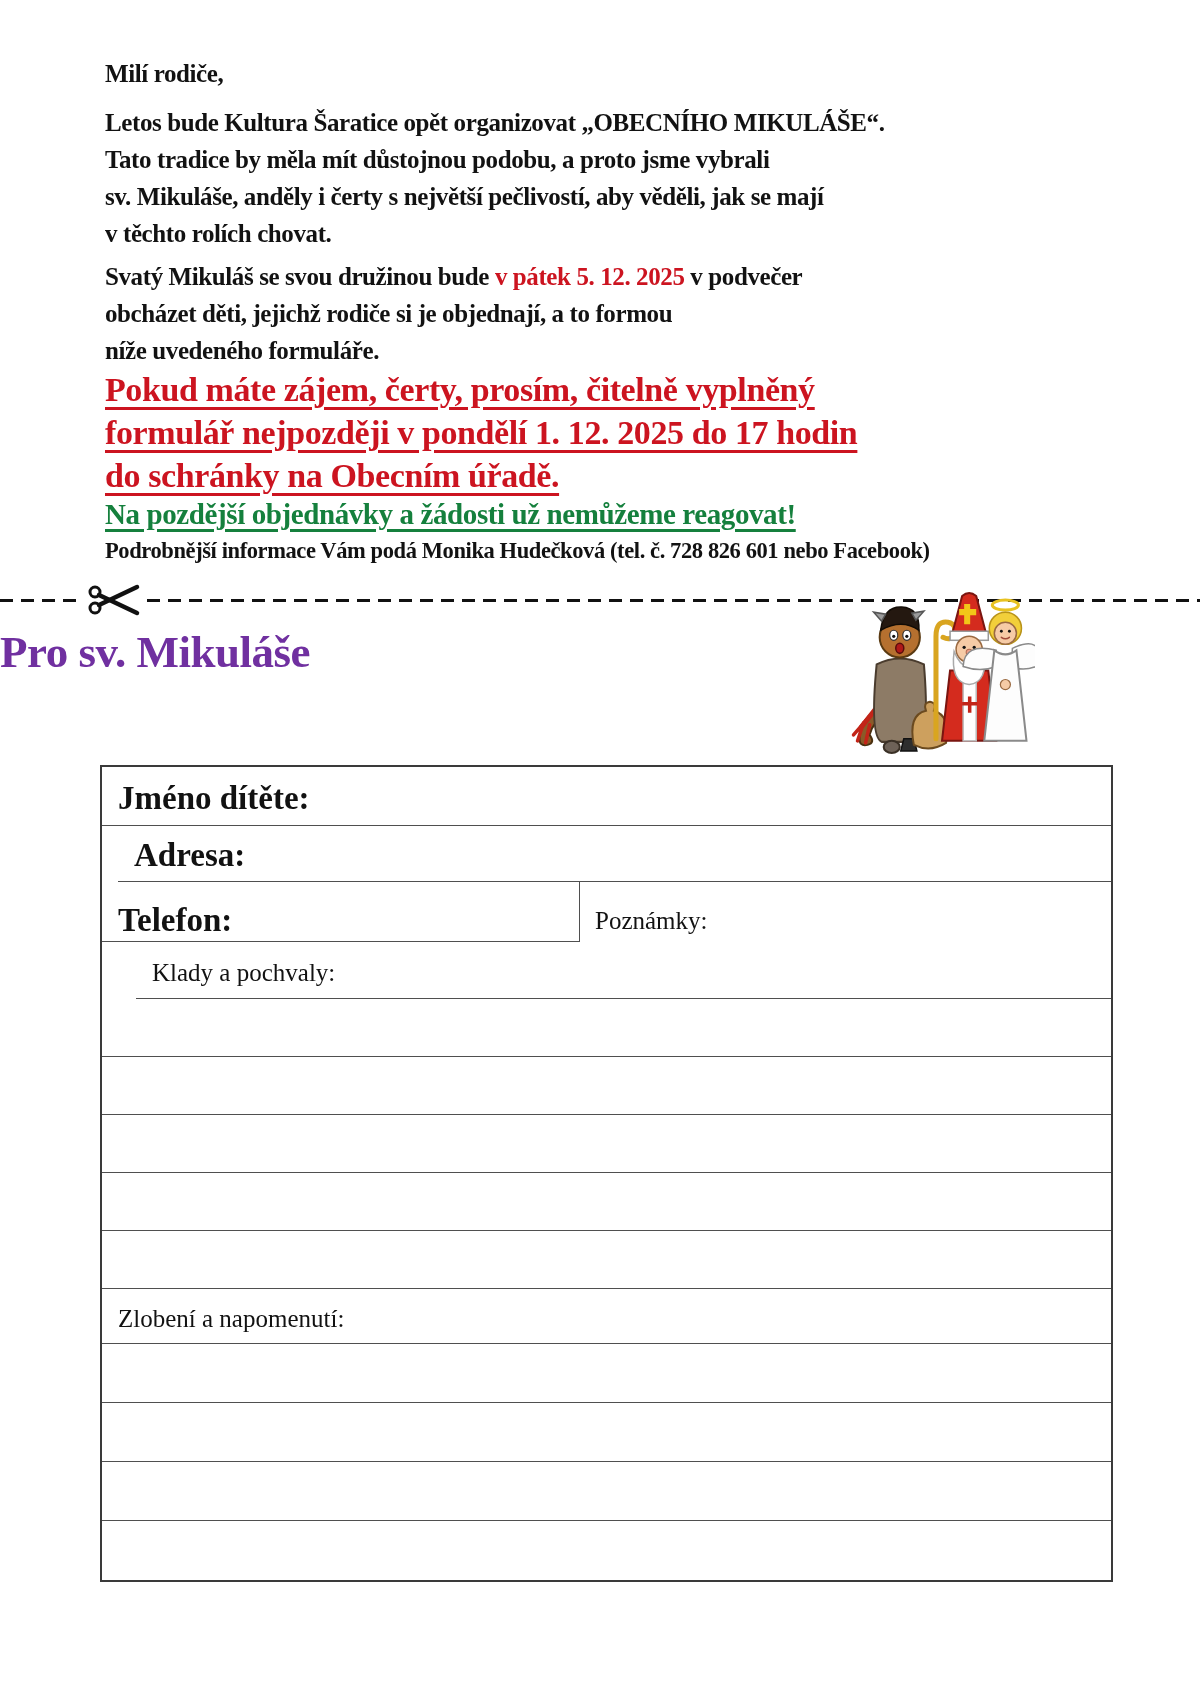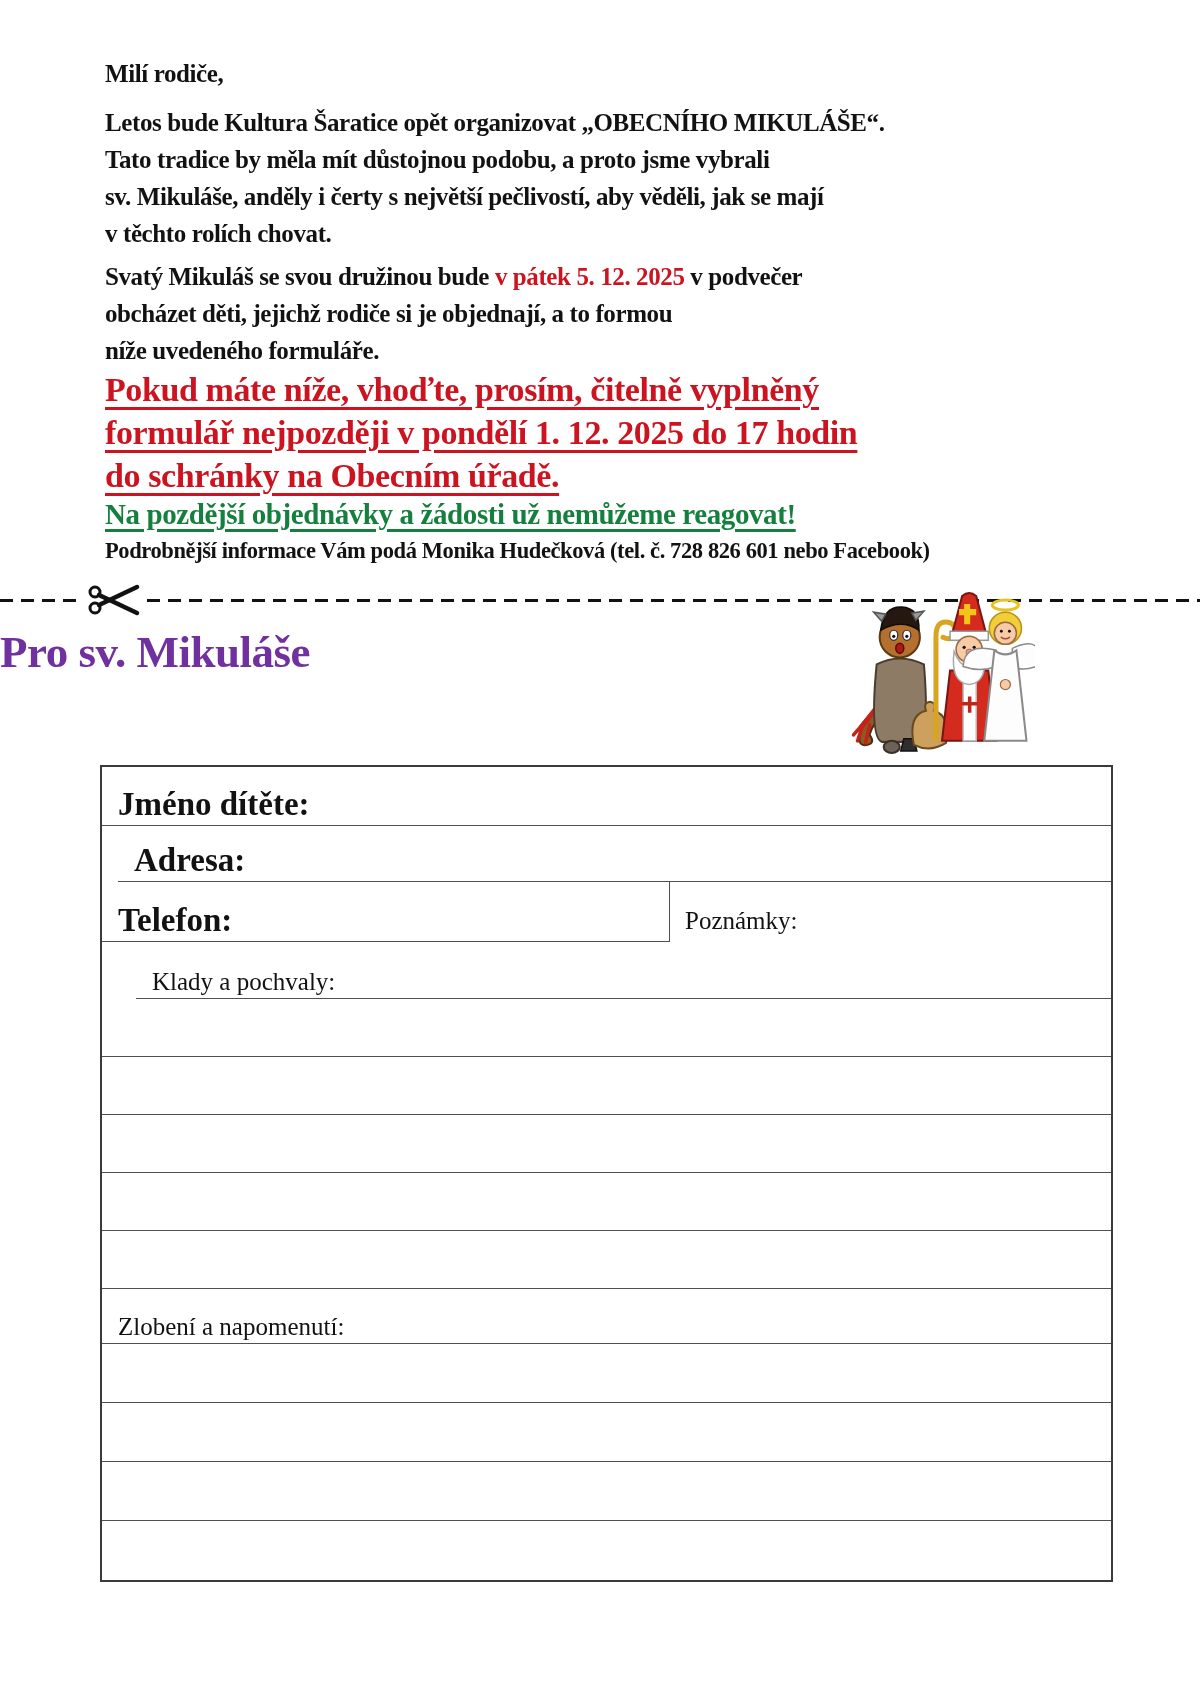--- a/index.html
+++ b/index.html
@@ -24,29 +24,29 @@
   .cutline{left:0;top:599px;width:1200px;height:3px;
     background:repeating-linear-gradient(90deg,#111 0 13px,transparent 13px 21px);}
   .scissors-wrap{left:84px;top:578px;width:62px;height:44px;background:#ffffff;
     display:flex;align-items:center;justify-content:center;}
   
   .slip-title{left:0;top:626px;width:1200px;text-align:left;
     font-size:45px;font-weight:bold;color:#7030a0;letter-spacing:-0.5px;}
   .clipart{left:843px;top:588px;}
   
   .fbox{left:100px;top:765px;width:1013px;border:2px solid #3a3a3a;background:#fff;box-sizing:border-box;}
-  .frow{border-bottom:1.5px solid #4f4f4f;display:flex;align-items:flex-end;
+  .frow{border-bottom:1.5px solid #4f4f4f;display:flex;align-items:center;
         padding:8px 0 4px 16px;box-sizing:border-box;}
   .frow.last{border-bottom:none;}
   .lbl-big{font-size:33px;font-weight:bold;line-height:1;}
   .lbl{font-size:25px;font-weight:normal;line-height:1;}
   .r-name{height:59px;}
   .r-addr{height:56px;margin-left:16px;}
   .r-split{height:60px;border-bottom:none;padding:0;align-items:stretch;}
-  .cell-phone{width:568px;border-right:1.5px solid #4f4f4f;border-bottom:1.5px solid #4f4f4f;
+  .cell-phone{width:478px;border-right:1.5px solid #4f4f4f;border-bottom:1.5px solid #4f4f4f;
     display:flex;align-items:flex-end;padding:0 0 4px 16px;box-sizing:border-box;}
   .cell-notes{flex:1;padding:26px 0 0 15px;box-sizing:border-box;}
   .r-klady{height:57px;margin-left:34px;}
   .r-empty{height:58px;}
   .r-zlob{height:55px;}
   .r-empty2{height:59px;}
 </style>
 </head>
 <body>
 
@@ -59,21 +59,21 @@
   <div>v těchto rolích chovat.</div>
 </div>
 
 <div class="abs txt para2">
   <div><span>Svatý Mikuláš se svou družinou bude </span><span class="red">v pátek 5. 12. 2025</span><span> v podvečer</span></div>
   <div>obcházet děti, jejichž rodiče si je objednají, a to formou</div>
   <div>níže uvedeného formuláře.</div>
 </div>
 
 <div class="abs txt deadline">
-  <div>Pokud máte níže, vhoďte, prosím, čitelně vyplněný</div>
+  <div>Pokud máte zájem, čerty, prosím, čitelně vyplněný</div>
   <div>formulář nejpozději v pondělí 1. 12. 2025 do 17 hodin</div>
   <div>do schránky na Obecním úřadě.</div>
 </div>
 
 <div class="abs txt late">Na pozdější objednávky a žádosti už nemůžeme reagovat!</div>
 
 <div class="abs txt contact">Podrobnější informace Vám podá Monika Hudečková (tel. č. 728 826 601 nebo Facebook)</div>
 
 <div class="abs cutline"></div>
 <div class="abs scissors-wrap">

